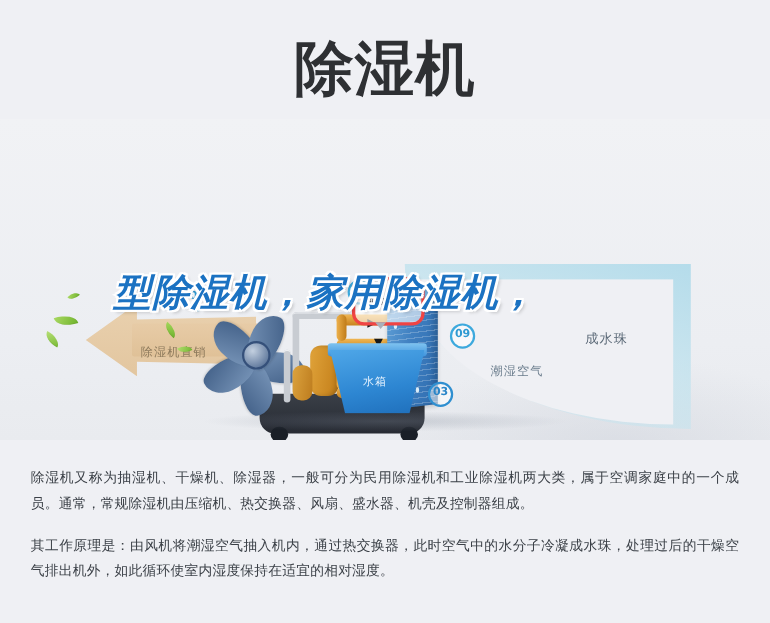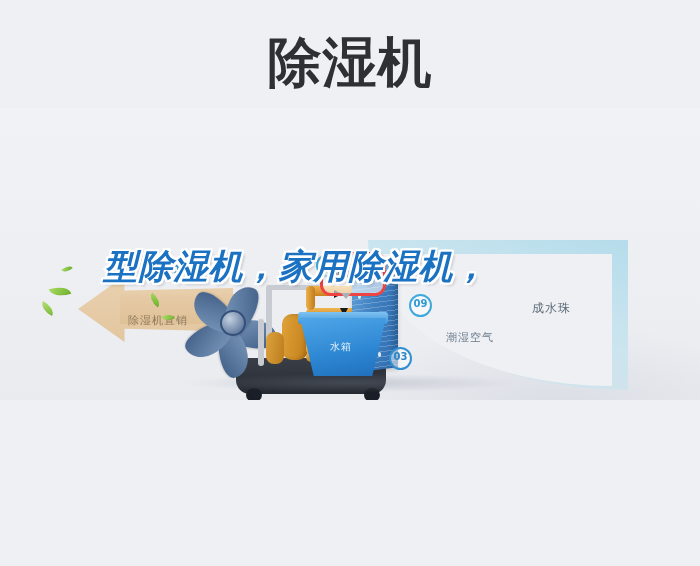--- a/index.html
+++ b/index.html
@@ -337,14 +337,20 @@
   <div class="tank"></div>
   <div class="lbl-tank">水箱</div>
 
   <div class="lbl-bead">成水珠</div>
   <div class="badge b03b">03</div>
 
   <div class="overlay">
     <div class="ov-line">型除湿机，家用除湿机，</div>
   </div>
 
+  <div class="copy">
+    <div class="copy-inner">
+      <p class="para">除湿机又称为抽湿机、干燥机、除湿器，一般可分为民用除湿机和工业除湿机两大类，属于空调家庭中的一个成员。通常，常规除湿机由压缩机、热交换器、风扇、盛水器、机壳及控制器组成。</p>
+      <p class="para">其工作原理是：由风机将潮湿空气抽入机内，通过热交换器，此时空气中的水分子冷凝成水珠，处理过后的干燥空气排出机外，如此循环使室内湿度保持在适宜的相对湿度。</p>
+    </div>
+  </div>
 
 </div>
 
 </body></html>

